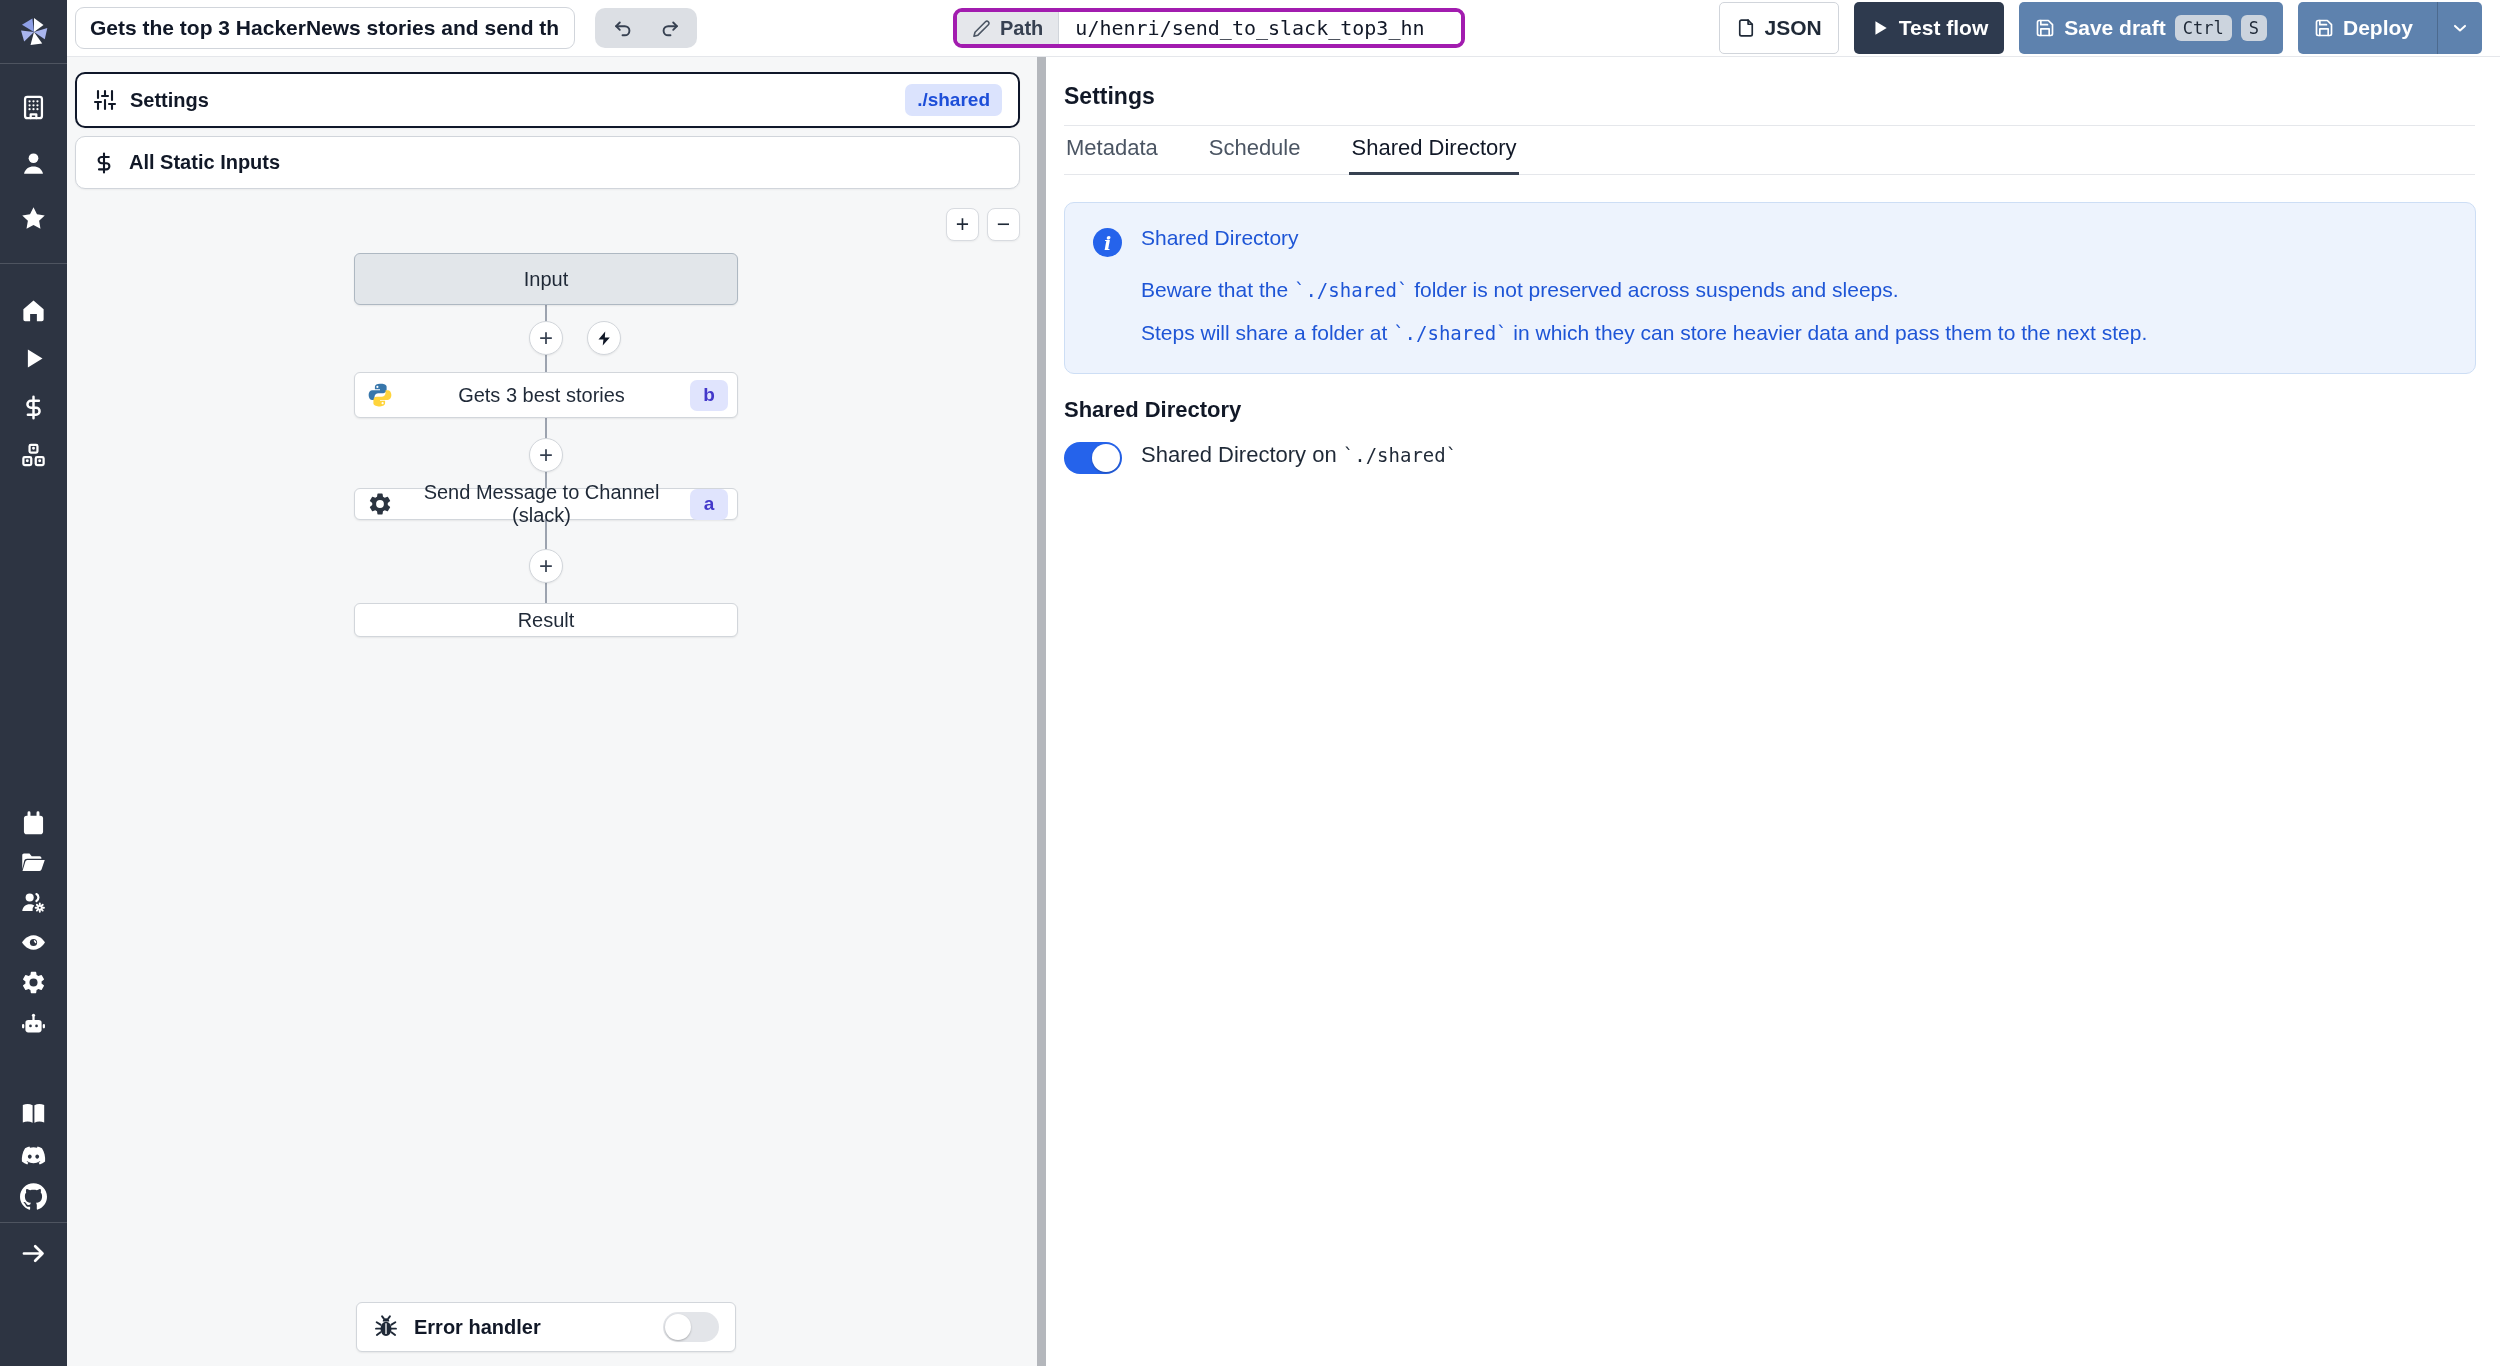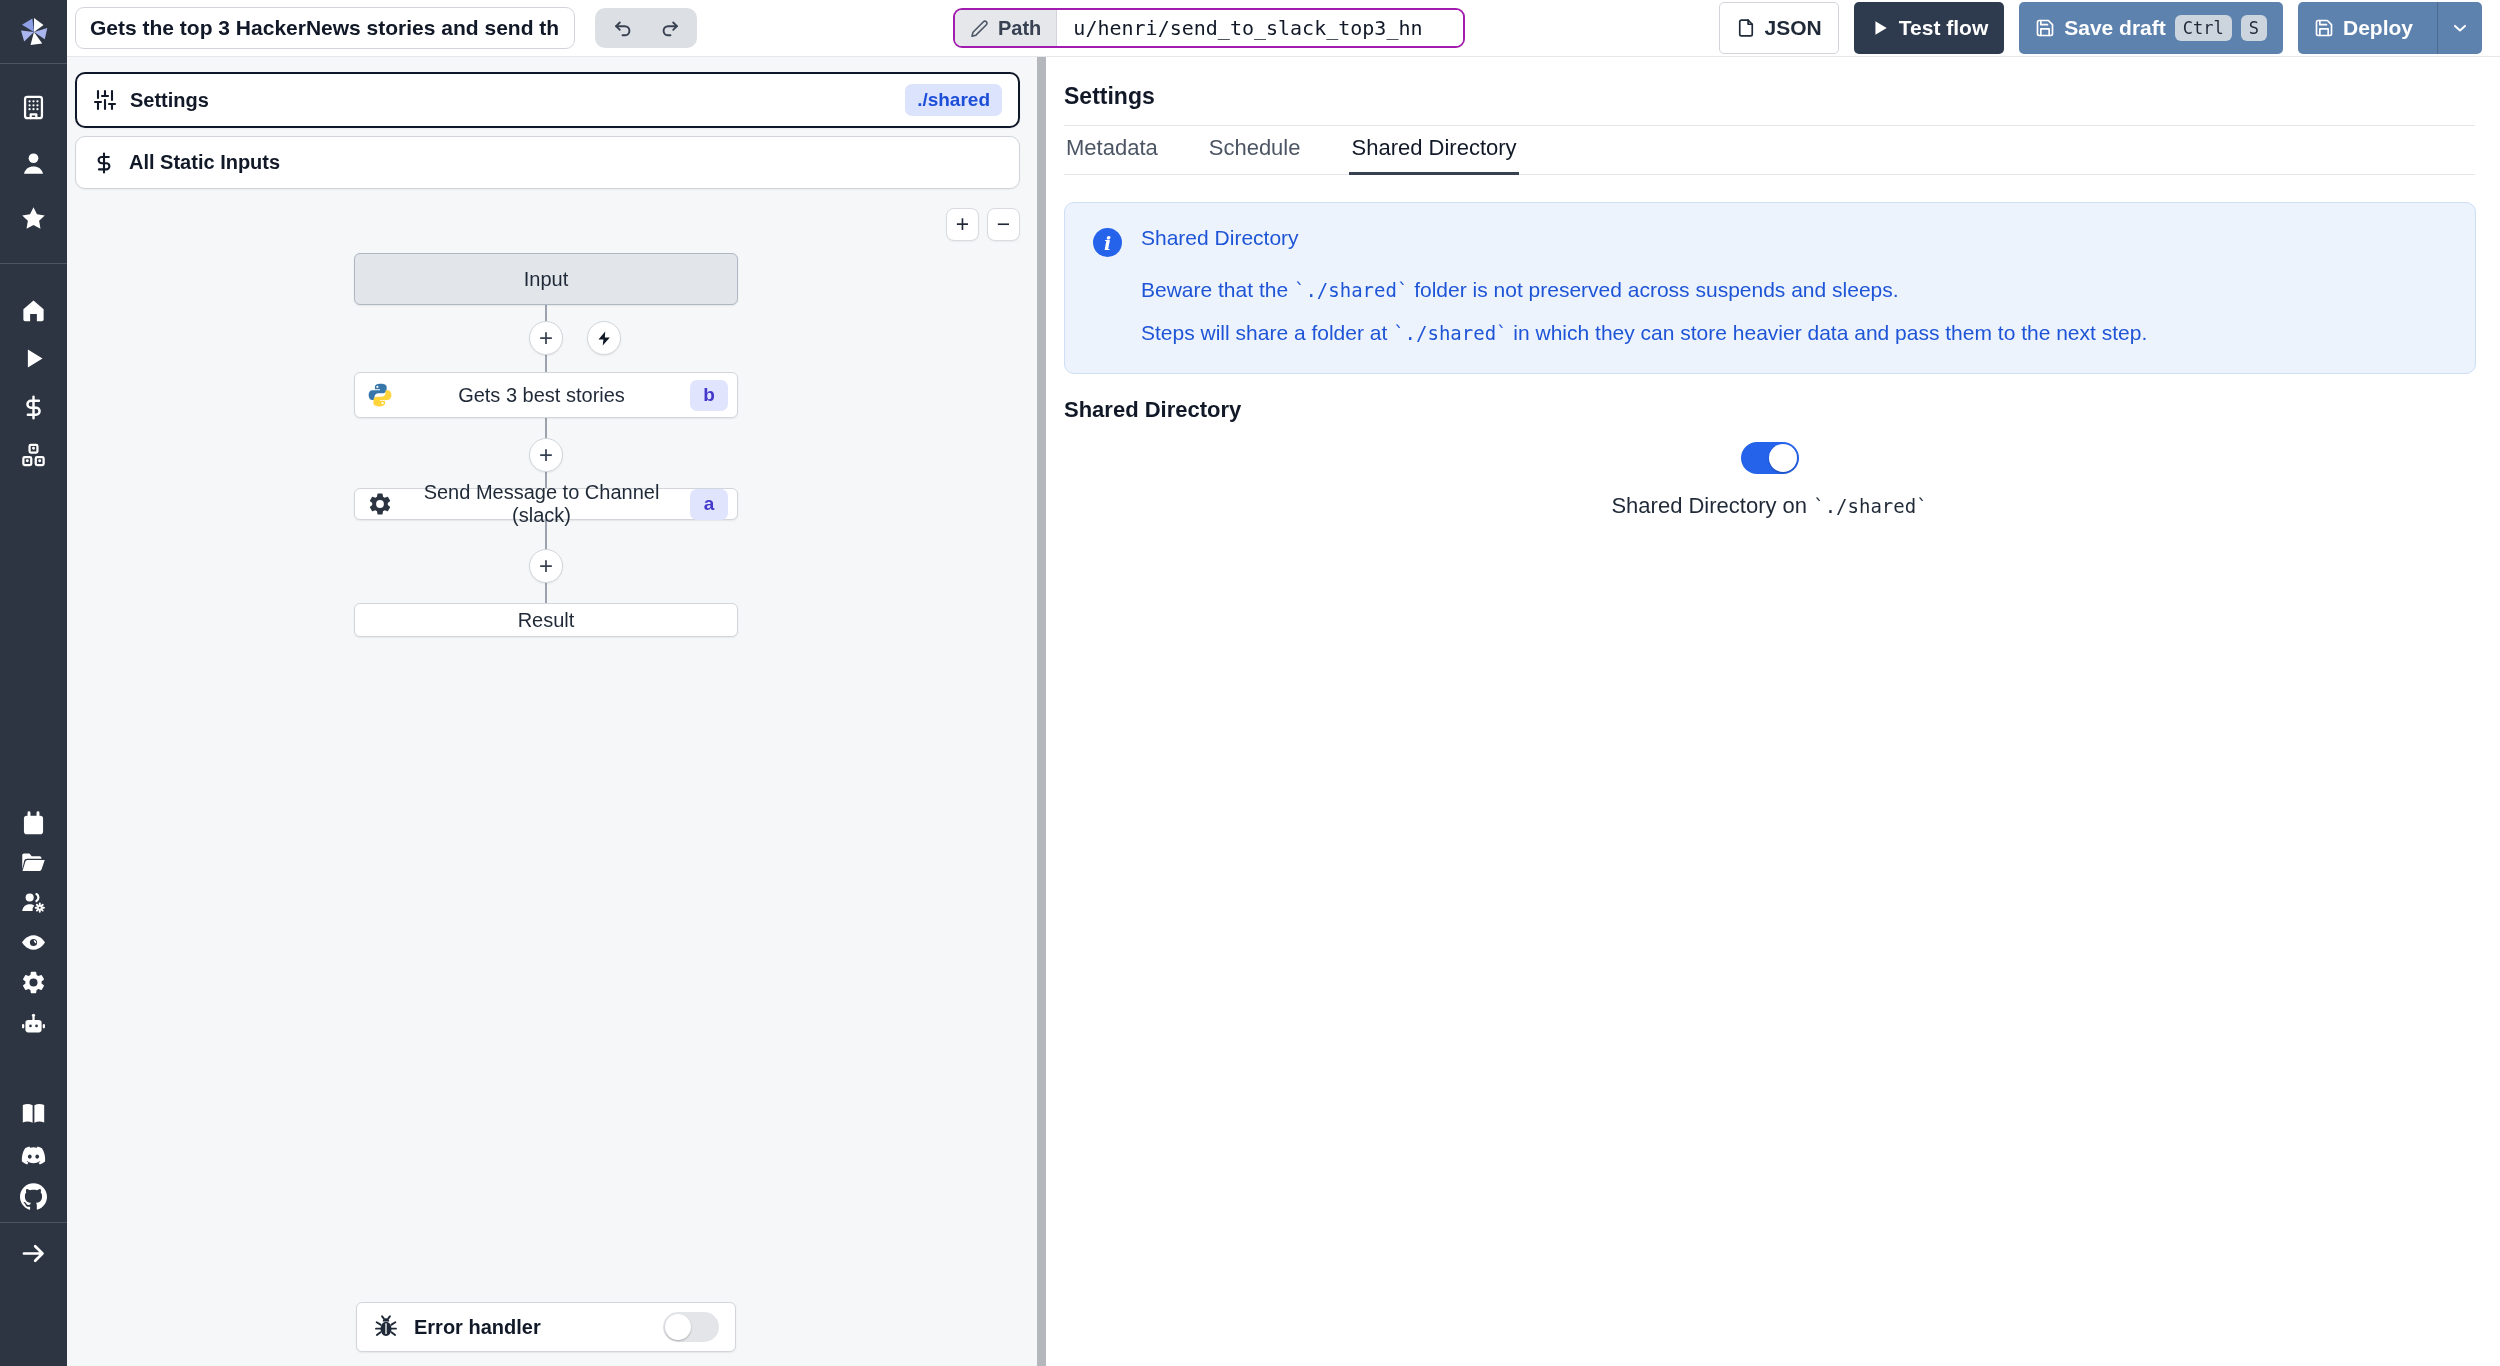--- a/index.html
+++ b/index.html
@@ -15,21 +15,21 @@
   .side-logo svg { width:38px; height:38px; }
   .side-divider { position:absolute; left:0; width:100%; height:1px; background:rgba(255,255,255,0.16); }
 
   
   .main { flex:1; display:flex; flex-direction:column; min-width:0; }
   .topbar { height:57px; flex-shrink:0; background:#fff; border-bottom:1px solid #e5e7eb; display:flex; align-items:center; padding:0 18px 0 8px; }
   .flow-title-input { width:500px; height:42px; border:1px solid #d1d5db; border-radius:9px; padding:0 14px; font-family:"Liberation Sans",sans-serif; font-size:21px; font-weight:bold; color:#111827; outline:none; white-space:nowrap; overflow:hidden; }
   .undo-redo { margin-left:20px; height:40px; background:#dcdfe4; border-radius:10px; display:flex; align-items:center; padding:0 4px; }
   .ur-btn { width:47px; height:34px; display:flex; align-items:center; justify-content:center; color:#374151; background:transparent; border:none; }
   .ur-btn svg { width:22px; height:22px; }
-  .path-group { margin-left:256px; display:flex; height:40px; border:2px solid #a21caf; border-radius:9px; overflow:hidden; width:512px; background:#fff; }
+  .path-group { margin-left:256px; display:flex; height:40px; border:4px solid #a21caf; border-radius:9px; overflow:hidden; width:512px; background:#fff; }
   .path-label-seg { display:flex; align-items:center; gap:9px; background:#e5e7eb; padding:0 15px; font-size:20px; font-weight:600; color:#374151; border-right:1px solid #d1d5db; }
   .path-label-seg svg { width:19px; height:19px; }
   .path-input { flex:1; border:none; outline:none; font-family:"DejaVu Sans Mono","Liberation Mono",monospace; font-size:20px; color:#111827; padding:0 16px; }
   .topbar-actions { margin-left:auto; display:flex; align-items:center; gap:15px; }
   .btn { height:52px; border-radius:5px; display:flex; align-items:center; gap:9px; font-size:21px; font-weight:bold; padding:0 16px; border:none; font-family:"Liberation Sans",sans-serif; cursor:pointer; }
   .btn svg { width:20px; height:20px; flex-shrink:0; }
   .btn-json { background:#fff; border:1px solid #d1d5db; color:#1f2937; }
   .btn-test { background:#2e3a4e; color:#fff; }
   .btn-save { background:#5e82ae; color:#fff; }
   .btn kbd { background:#ccd4de; color:#1f2937; border-radius:6px; font-family:"DejaVu Sans Mono","Liberation Mono",monospace; font-size:17px; font-weight:normal; padding:3px 8px; }
@@ -89,21 +89,21 @@
   .tab.active { color:#111827; font-weight:500; border-bottom-color:#374151; }
   .info-box { margin-top:27px; width:1412px; background:#edf3fd; border:1px solid #cddef5; border-radius:10px; padding:23px 28px 26px; display:flex; gap:19px; }
   .info-icon { width:29px; height:29px; border-radius:50%; background:#2563eb; color:#fff; display:flex; align-items:center; justify-content:center; font-family:"DejaVu Serif","Liberation Serif",serif; font-style:italic; font-weight:bold; font-size:19px; flex-shrink:0; margin-top:2px; }
   .info-content { color:#1e55d6; }
   .info-title { font-size:21px; font-weight:500; }
   .info-p { font-size:21px; line-height:1.25; }
   .info-p1 { margin-top:17px; }
   .info-p2 { margin-top:27px; }
   .code { font-family:"DejaVu Sans Mono","Liberation Mono",monospace; font-size:19px; }
   .section-heading { margin-top:23px; font-size:22px; font-weight:bold; color:#111827; }
-  .toggle-row { margin-top:19px; display:flex; align-items:center; gap:19px;flex-direction:column; }
+  .toggle-row { margin-top:19px; display:flex; gap:19px; }
   .toggle-label { font-size:22px; color:#1f2937; }
 </style>
 </head>
 <body>
 
 <div class="app">
 
   <aside class="sidebar">
     <div class="side-icon side-logo" style="top:13px">
       <svg viewBox="0 0 24 24">

